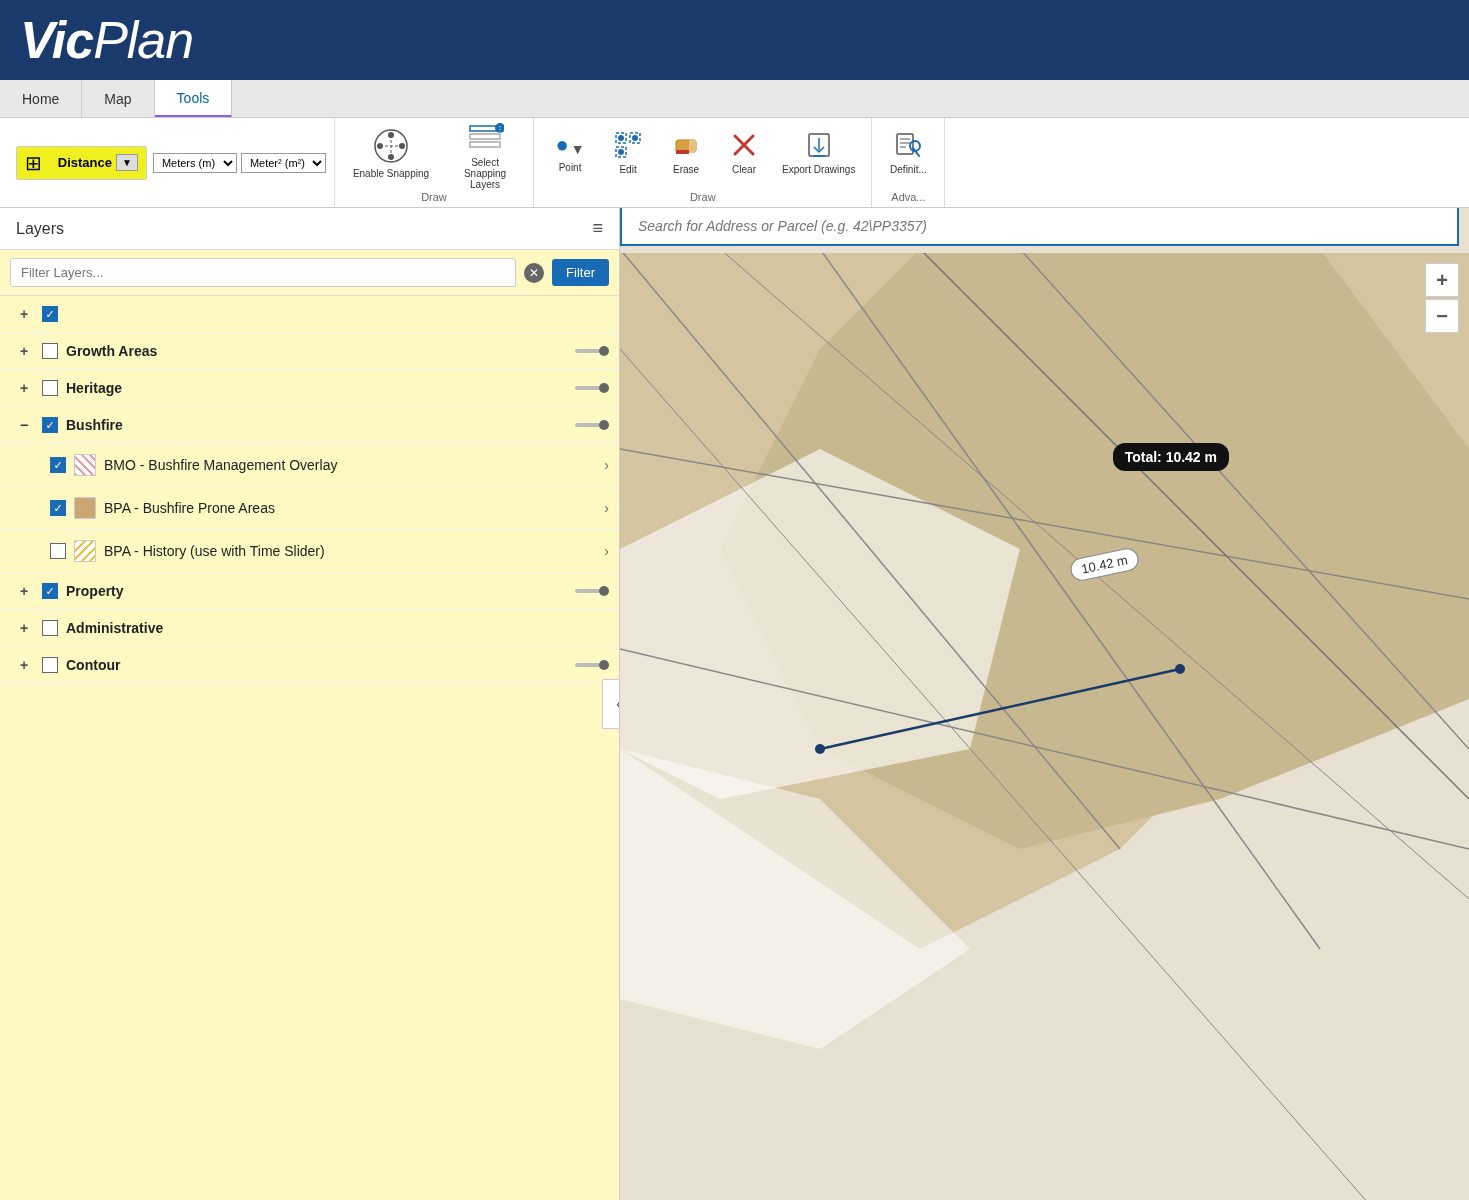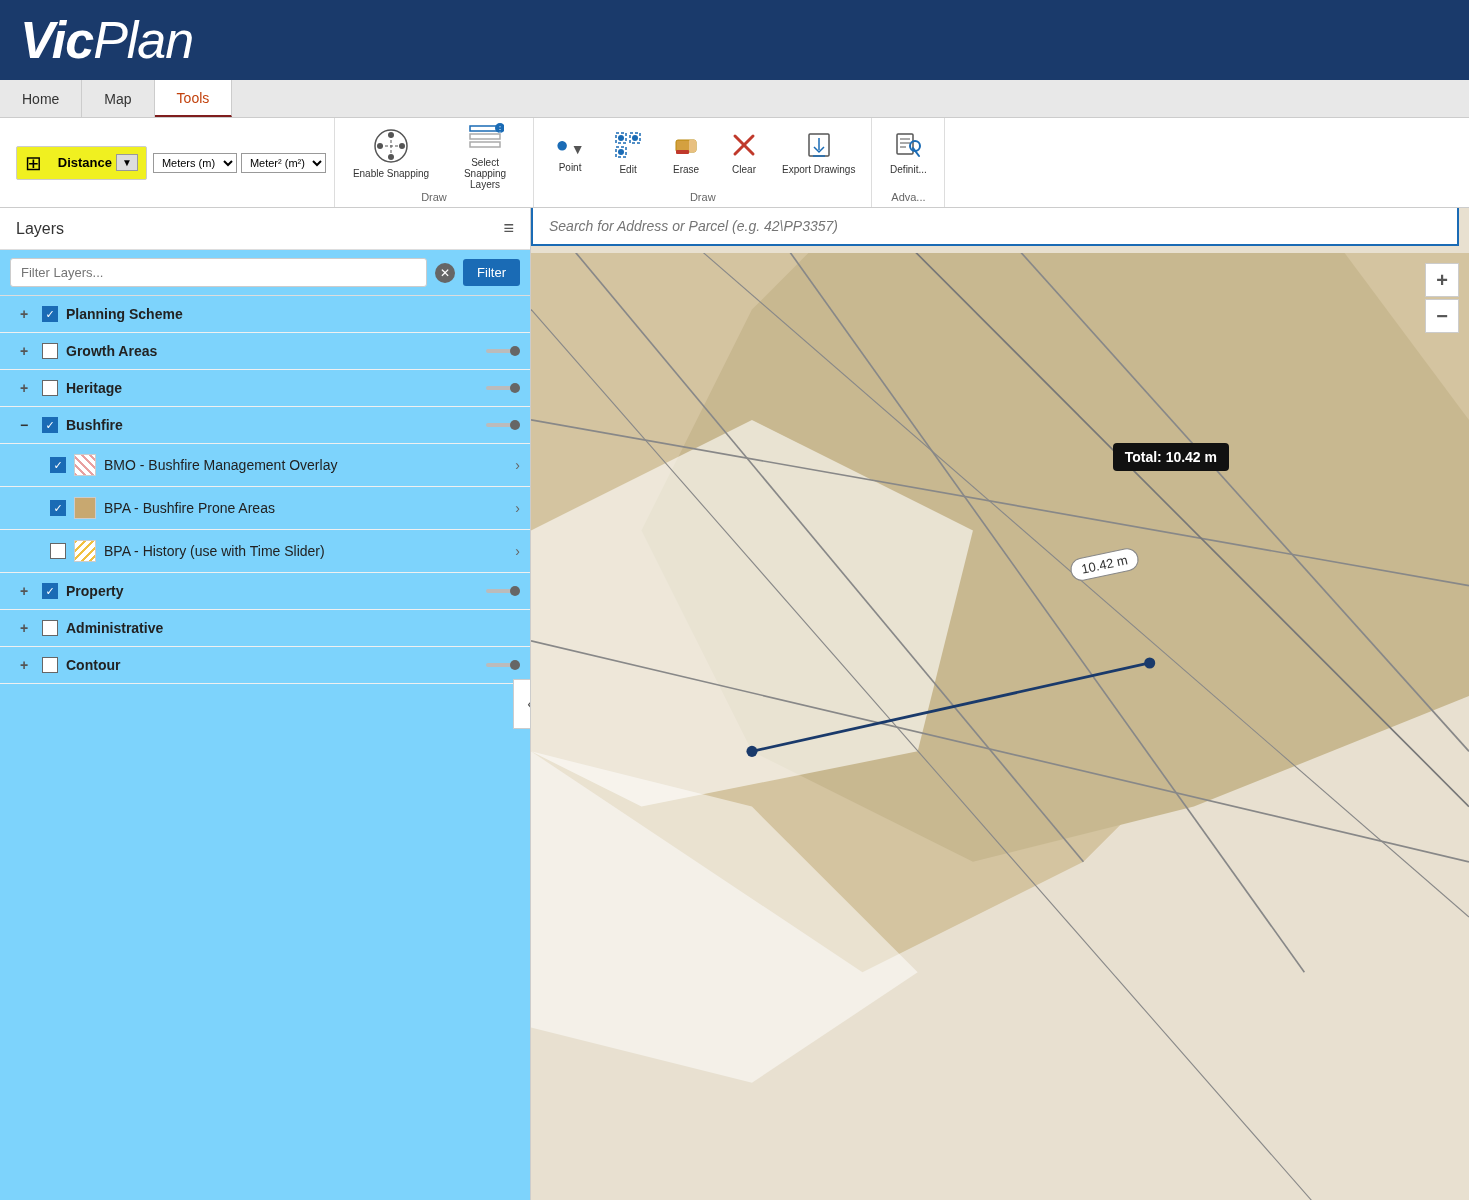--- a/index.html
+++ b/index.html
@@ -34,22 +34,22 @@
       padding: 0 22px;
       display: flex;
       align-items: center;
       font-size: 14px;
       cursor: pointer;
       color: #333;
       border-right: 1px solid #ccc;
       text-align: right;
     }
     .nav-item.active {
-      color: #c2410c;
-      border-bottom: 2px solid #7f1d1d;
+      color: #0369a1;
+      border-bottom: 2px solid #8b5cf6;
       background: white;
     }
 
     
     .toolbar {
       background: white;
       border-bottom: 1px solid #ccc;
       display: flex;
       align-items: stretch;
       height: 90px;
@@ -135,22 +135,22 @@
     }
 
     
     .main {
       display: flex;
       height: calc(1200px - 80px - 38px - 90px);
     }
 
     
     .left-panel {
-      width: 531px;
-      background: #7dd3fc;
+      width: 620px;
+      background: #fef9c3;
       border-right: 1px solid #ccc;
       display: flex;
       flex-direction: column;
       overflow-y: auto;
     }
 
     
     .layers-header {
       display: flex;
       align-items: center;
@@ -531,21 +531,20 @@
 
     <div class="filter-row">
       <input class="filter-input" type="text" placeholder="Filter Layers..." style="">
       <div class="filter-clear">✕</div>
       <button class="filter-btn">Filter</button>
     </div>
 
     <div class="layer-item">
       <span class="layer-expand">+</span>
       <div class="layer-checkbox checked"></div>
-      <span class="layer-name">Planning Scheme</span>
     </div>
 
     <div class="layer-item">
       <span class="layer-expand">+</span>
       <div class="layer-checkbox"></div>
       <span class="layer-name">Growth Areas</span>
       <div class="layer-slider">
         <div class="slider-bar">
             <div class="slider-handle" style="right:0;"></div>
           </div>
@@ -660,18 +659,18 @@
         <line x1="0" y1="100" x2="749" y2="955" stroke="#888" stroke-width="1"></line>
         <line x1="300" y1="0" x2="849" y2="550" stroke="#777" stroke-width="1.5"></line>
 
         <line x1="200" y1="500" x2="560" y2="420" stroke="#1a3a6b" stroke-width="2.5"></line>
 
         <circle cx="200" cy="500" r="5" fill="#1a3a6b"></circle>
 
         <circle cx="560" cy="420" r="5" fill="#1a3a6b"></circle>
       </svg>
 
-      <div class="measurement-tooltip" style="top:190px;right:240px;">Total: 10.42 m</div>
+      <div class="measurement-tooltip" style="top:190px;right:240px;border-radius:12px;">Total: 10.42 m</div>
 
       <div class="measurement-line-label" style="top:300px;right:330px;transform:rotate(-12deg);">10.42 m</div>
     </div>
   </div>
 </div>
 
 </body></html>

